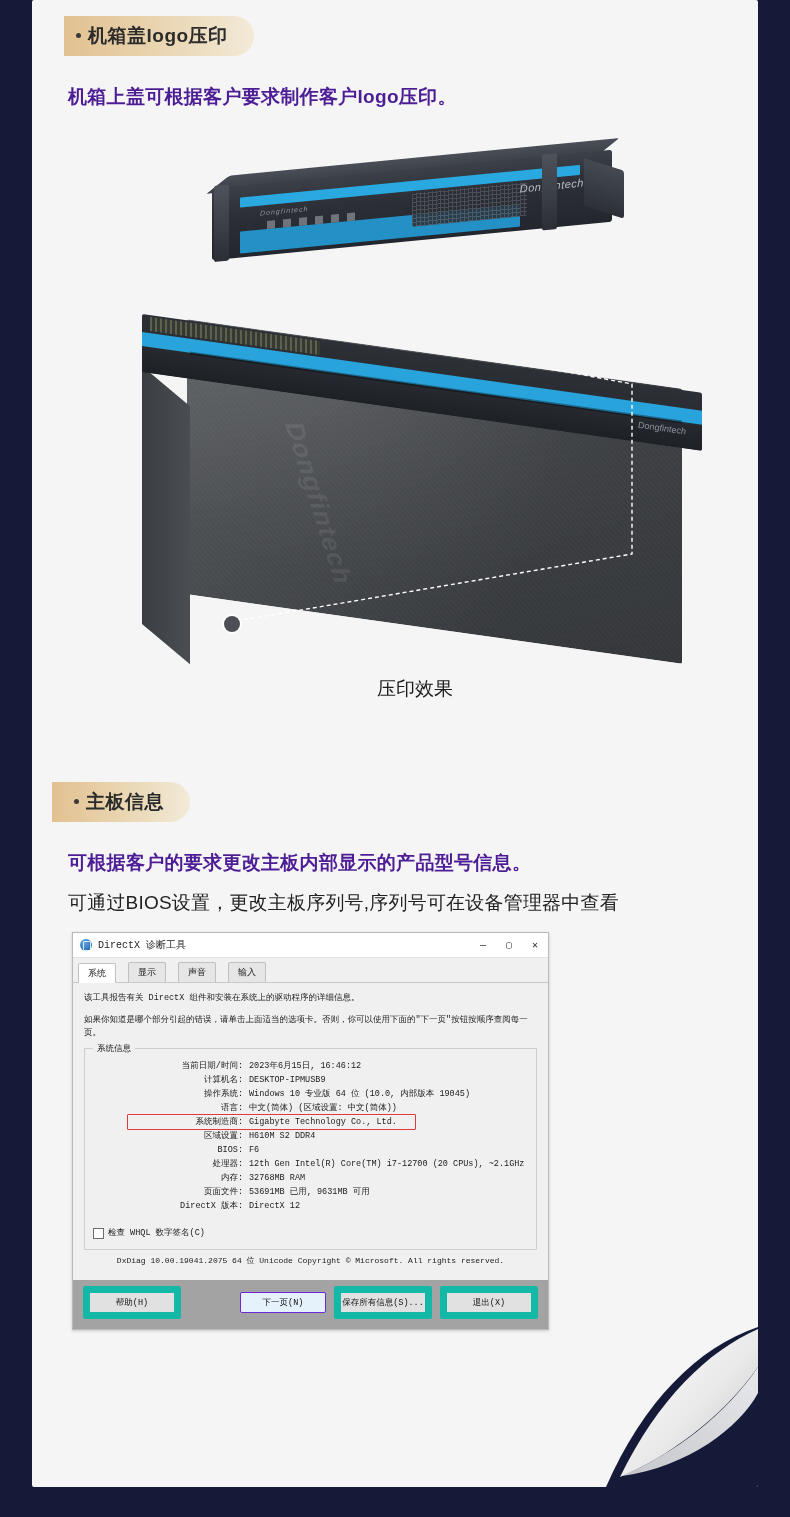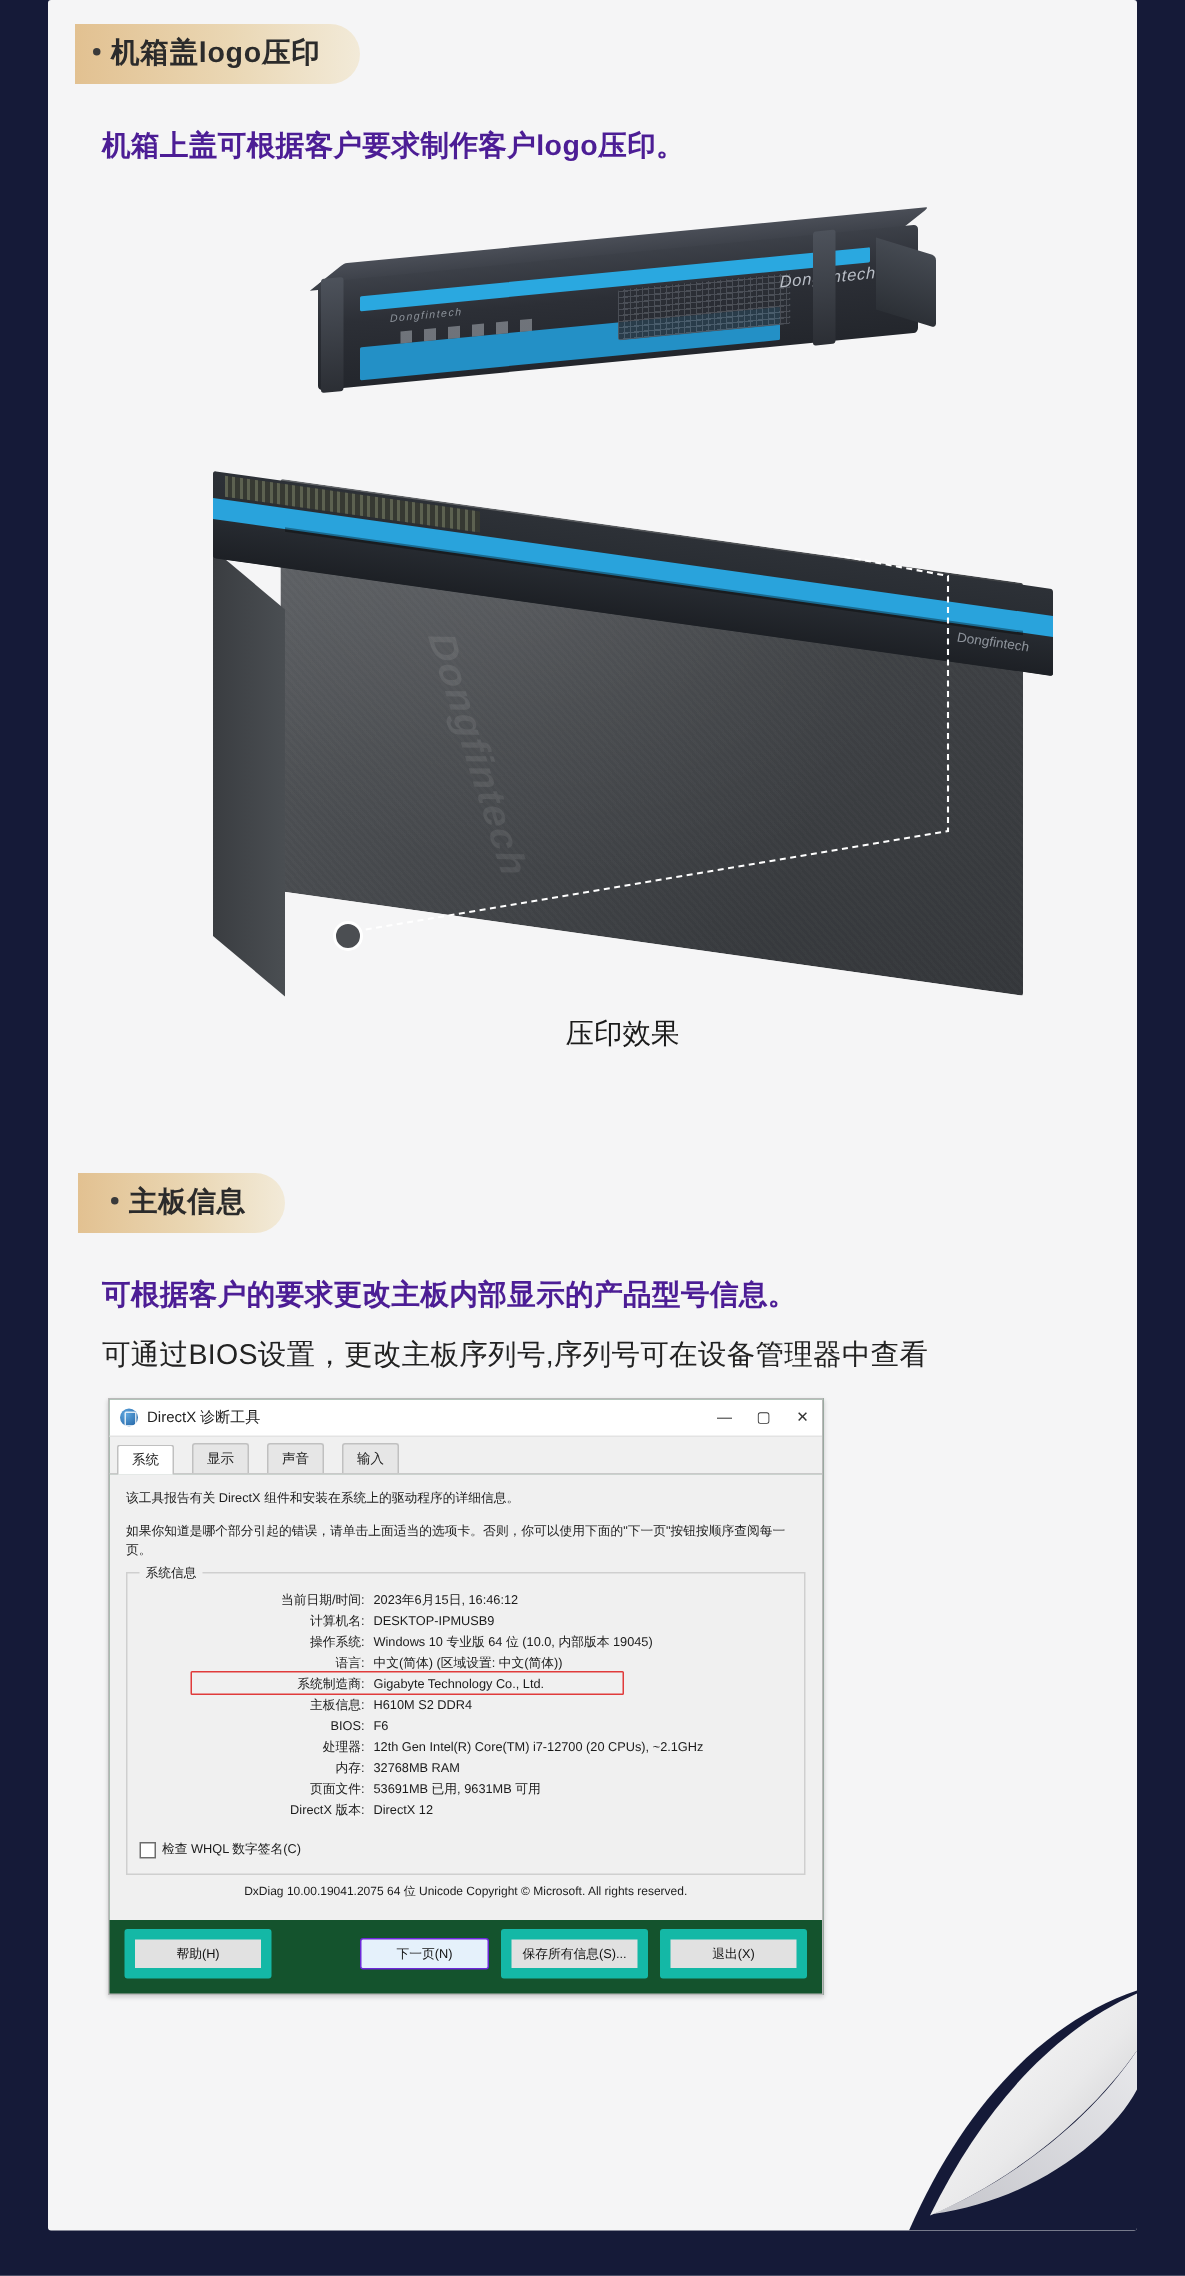--- a/index.html
+++ b/index.html
@@ -42,21 +42,21 @@
   .tag .dot {
     display: inline-block;
     width: 5px;
     height: 5px;
     border-radius: 50%;
     background: #3a3a3a;
     vertical-align: middle;
     margin-right: 7px;
     margin-top: -3px;
   }
-  .tag.tag1 { margin-left: 18px; margin-top: 16px; padding-left: 12px; }
+  .tag.tag1 { margin-left: 32px; margin-top: 16px; padding-left: 12px; }
   .tag.tag2 { margin-left: 20px; }
 
   .para-bold {
     font-size: 19px;
     font-weight: 700;
     color: #4c1d95;
     margin: 28px 0 0 36px;
     letter-spacing: .3px;
   }
   .para-normal {
@@ -278,25 +278,26 @@
     background: #4b4e52;
   }
 
   
   .dx-wrap {
     margin: 16px 0 0 40px;
     width: 475px;
   }
   .dx {
     width: 475px;
-    background: #14532d;
+    background: #a3a3a3;
     border: 1px solid #b9b9b9;
     box-shadow: 0 1px 3px rgba(0,0,0,.18);
     font-size: 9px;
     color: #1b1b1b;
+    font-family: Liberation Mono, monospace;
   }
   .dx-title {
     height: 24px;
     display: flex;
     align-items: center;
     background: #ffffff;
     border-bottom: 1px solid #e3e3e3;
     padding-left: 7px;
   }
   .dx-title .ico {
@@ -542,21 +543,21 @@
           </div>
           <div class="kv">
             <div class="k">语言:</div>
             <div class="v">中文(简体) (区域设置: 中文(简体))</div>
           </div>
           <div class="kv highlight">
             <div class="k">系统制造商:</div>
             <div class="v">Gigabyte Technology Co., Ltd.</div>
           </div>
           <div class="kv">
-            <div class="k">主板信息:</div>
+            <div class="k">区域设置:</div>
             <div class="v">H610M S2 DDR4</div>
           </div>
           <div class="kv">
             <div class="k">BIOS:</div>
             <div class="v">F6</div>
           </div>
           <div class="kv">
             <div class="k">处理器:</div>
             <div class="v">12th Gen Intel(R) Core(TM) i7-12700 (20 CPUs), ~2.1GHz</div>
           </div>

